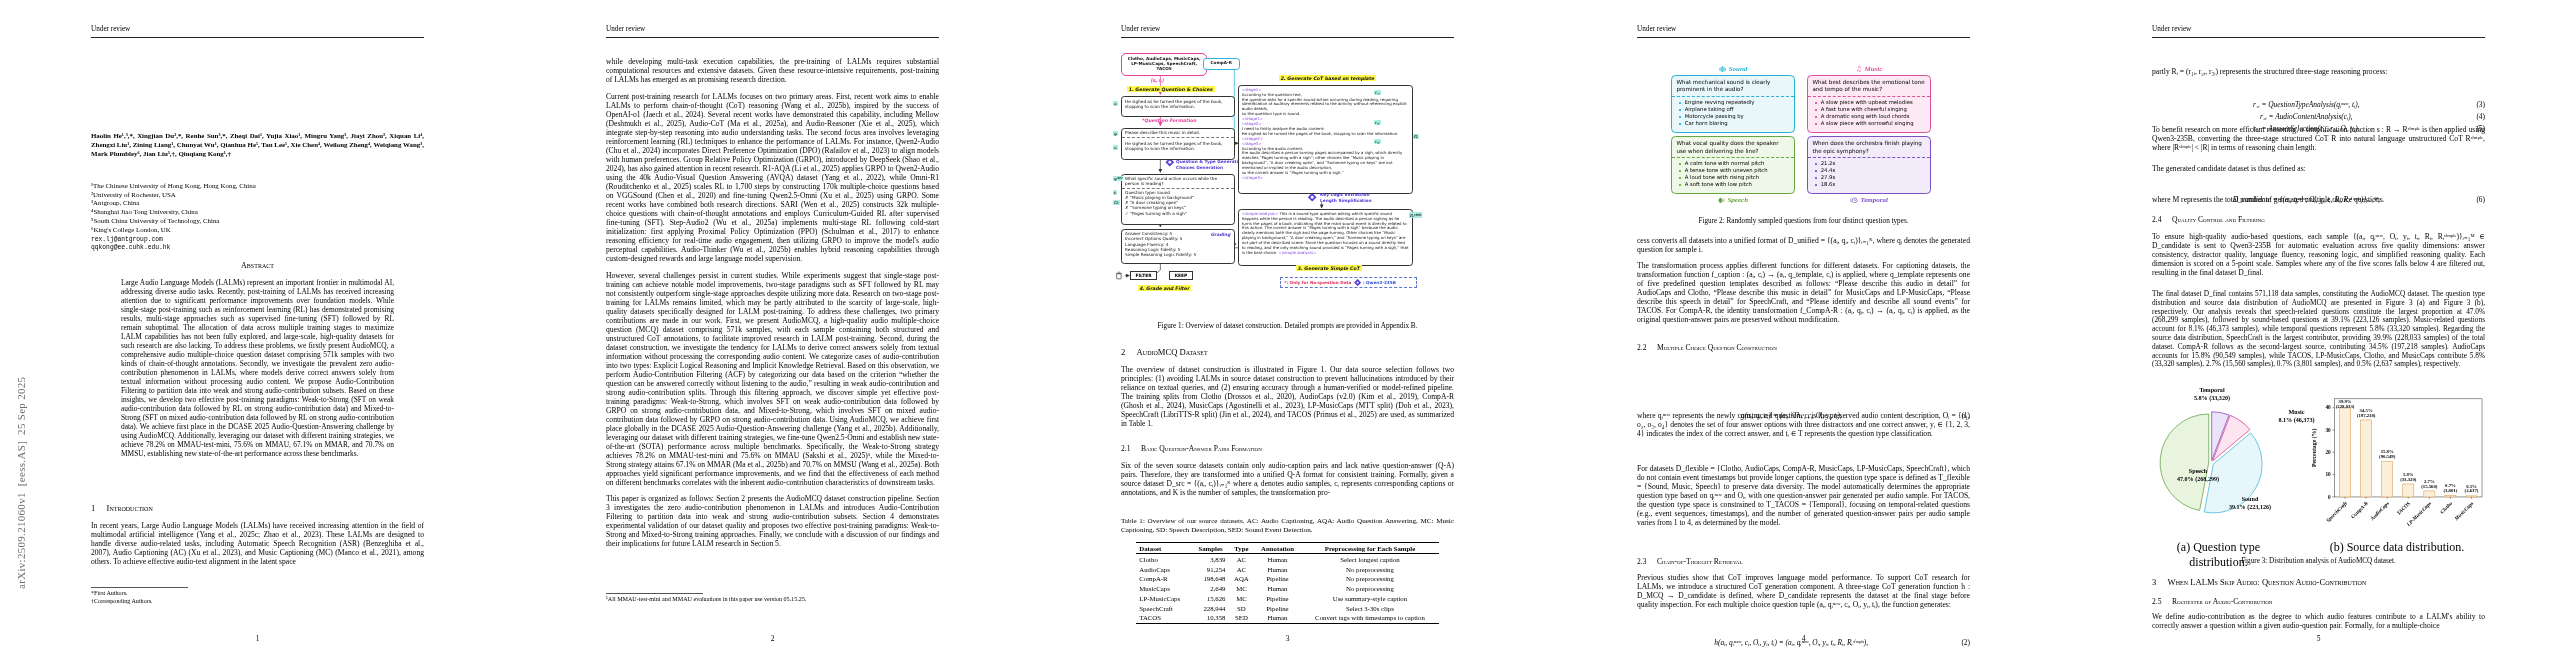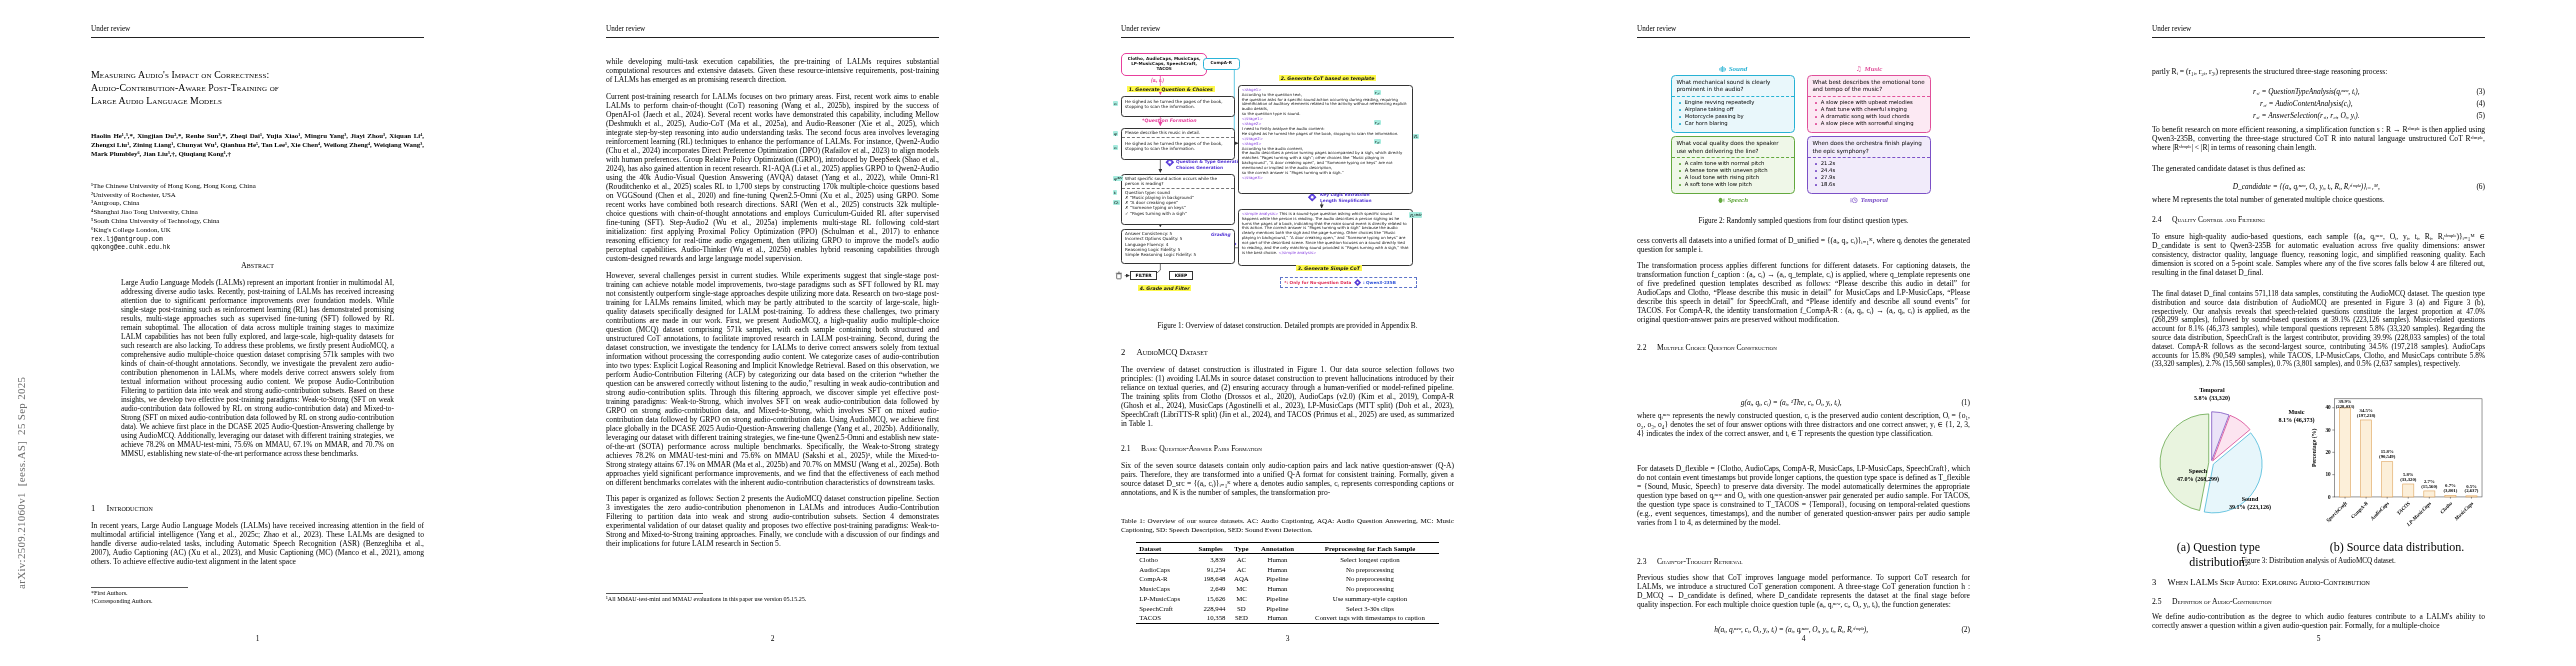--- a/index.html
+++ b/index.html
@@ -10,21 +10,21 @@
   .runrule{position:absolute;left:91px;top:32px;width:333px;border-top:0.6px solid #222;height:0}
   .pagenum{position:absolute;left:91px;top:629px;width:333px;text-align:center;font-size:7.5px}
   .col{position:absolute;left:91px;width:333px}
   .body-text{font-size:7.6px;line-height:9px;text-align:justify}
   .para{margin:0 0 7.8px 0}
   .sec1{font-size:8.6px}
   .sec1 .num{display:inline-block;min-width:15.6px}
   .sec2h{font-size:7.6px}
   .sec2h .num{display:inline-block;min-width:20px}
   .smallcaps{font-variant:small-caps}
-  .eq-row{display:flex;align-items:baseline;font-size:7.4px;margin:4px 0}
+  .eq-row{display:flex;align-items:baseline;font-size:7.4px;margin:17px 0}
   .eq-body{flex:1;text-align:center;font-style:italic}
   .eq-num{width:24.5px;text-align:right}
   .fn-rule{border-top:0.6px solid #555;width:97px;height:0;margin-bottom:2.2px}
   .fn{font-size:6.1px;line-height:7.8px}
   .arxiv{position:absolute;left:14.5px;top:584px;transform:rotate(-90deg);transform-origin:0 0;
          white-space:nowrap;font-size:11px;letter-spacing:0.3px;color:#6e6e6e}
   
   .title{position:absolute;left:91px;top:63px;width:335px;font-variant:small-caps;
          font-size:9.8px;line-height:13px;letter-spacing:0.1px}
   .authors{position:absolute;left:91px;top:126px;width:333px;font-weight:bold;
@@ -98,25 +98,20 @@
   .bar-cat{font:italic bold 9.5px "Liberation Serif",serif}
   .bar-ylabel{font:bold 10.5px "Liberation Serif",serif}
 </style>
 </head>
 <body>
 
 <div class="page" style="left:0">
   <div class="runhead">Under review</div>
   <div class="runrule"></div>
   <div class="arxiv">arXiv:2509.21060v1&nbsp;&nbsp;[eess.AS]&nbsp;&nbsp;25 Sep 2025</div>
-  <div class="title">
-    <div>Measuring Audio's Impact on Correctness:</div>
-    <div>Audio-Contribution-Aware Post-Training of</div>
-    <div>Large Audio Language Models</div>
-  </div>
   <div class="authors">Haolin He¹,³,*, Xingjian Du²,*, Renhe Sun³,*, Zheqi Dai¹, Yujia Xiao¹, Mingru Yang³, Jiayi Zhou³, Xiquan Li⁴, Zhengxi Liu¹, Zining Liang¹, Chunyat Wu¹, Qianhua He⁵, Tan Lee¹, Xie Chen⁴, Weilong Zheng⁴, Weiqiang Wang³, Mark Plumbley⁶, Jian Liu³,†, Qiuqiang Kong¹,†</div>
   <div class="affils">
     <div>¹The Chinese University of Hong Kong, Hong Kong, China</div>
     <div>²University of Rochester, USA</div>
     <div>³Antgroup, China</div>
     <div>⁴Shanghai Jiao Tong University, China</div>
     <div>⁵South China University of Technology, China</div>
     <div>⁶King's College London, UK</div>
   </div>
   <div class="emails">
@@ -575,23 +570,23 @@
         <text x="293" y="176.98863636363637" text-anchor="middle" class="bar-val">(2,637)</text>
         <line x1="293" y1="185" x2="293" y2="188" stroke="#444" stroke-width="1"></line>
         <text x="297" y="197" text-anchor="end" class="bar-cat" transform="rotate(-45 297 197)">MusicCaps</text>
       </svg>
     <div class="subcap" style="left:0;top:153px;width:133px">(a) Question type distribution.</div>
     <div class="subcap" style="left:167px;top:153px;width:156px">(b) Source data distribution.</div>
   </div>
 
   <div class="fig-caption" style="top:552px">Figure 3: Distribution analysis of AudioMCQ dataset.</div>
   <div class="col sec1" style="top:572px">
-    <span class="num">3</span><span class="smallcaps">When LALMs Skip Audio: Exploring Audio-Contribution</span>
+    <span class="num">3</span><span class="smallcaps">When LALMs Skip Audio: Question Audio-Contribution</span>
   </div>
   <div class="col sec2h" style="top:592px">
-    <span class="num">2.5</span><span class="smallcaps">Definition of Audio-Contribution</span>
+    <span class="num">2.5</span><span class="smallcaps">Rochester of Audio-Contribution</span>
   </div>
   <div class="col body-text" style="top:607px">
     <span>We define </span><span style="font-weight:normal">audio-contribution</span><span> as the degree to which audio features contribute to a LALM's ability to correctly answer a question within a given audio-question pair. Formally, for a multiple-choice</span>
   </div>
   <div class="pagenum">5</div>
 </div>
 
 
 </body></html>

